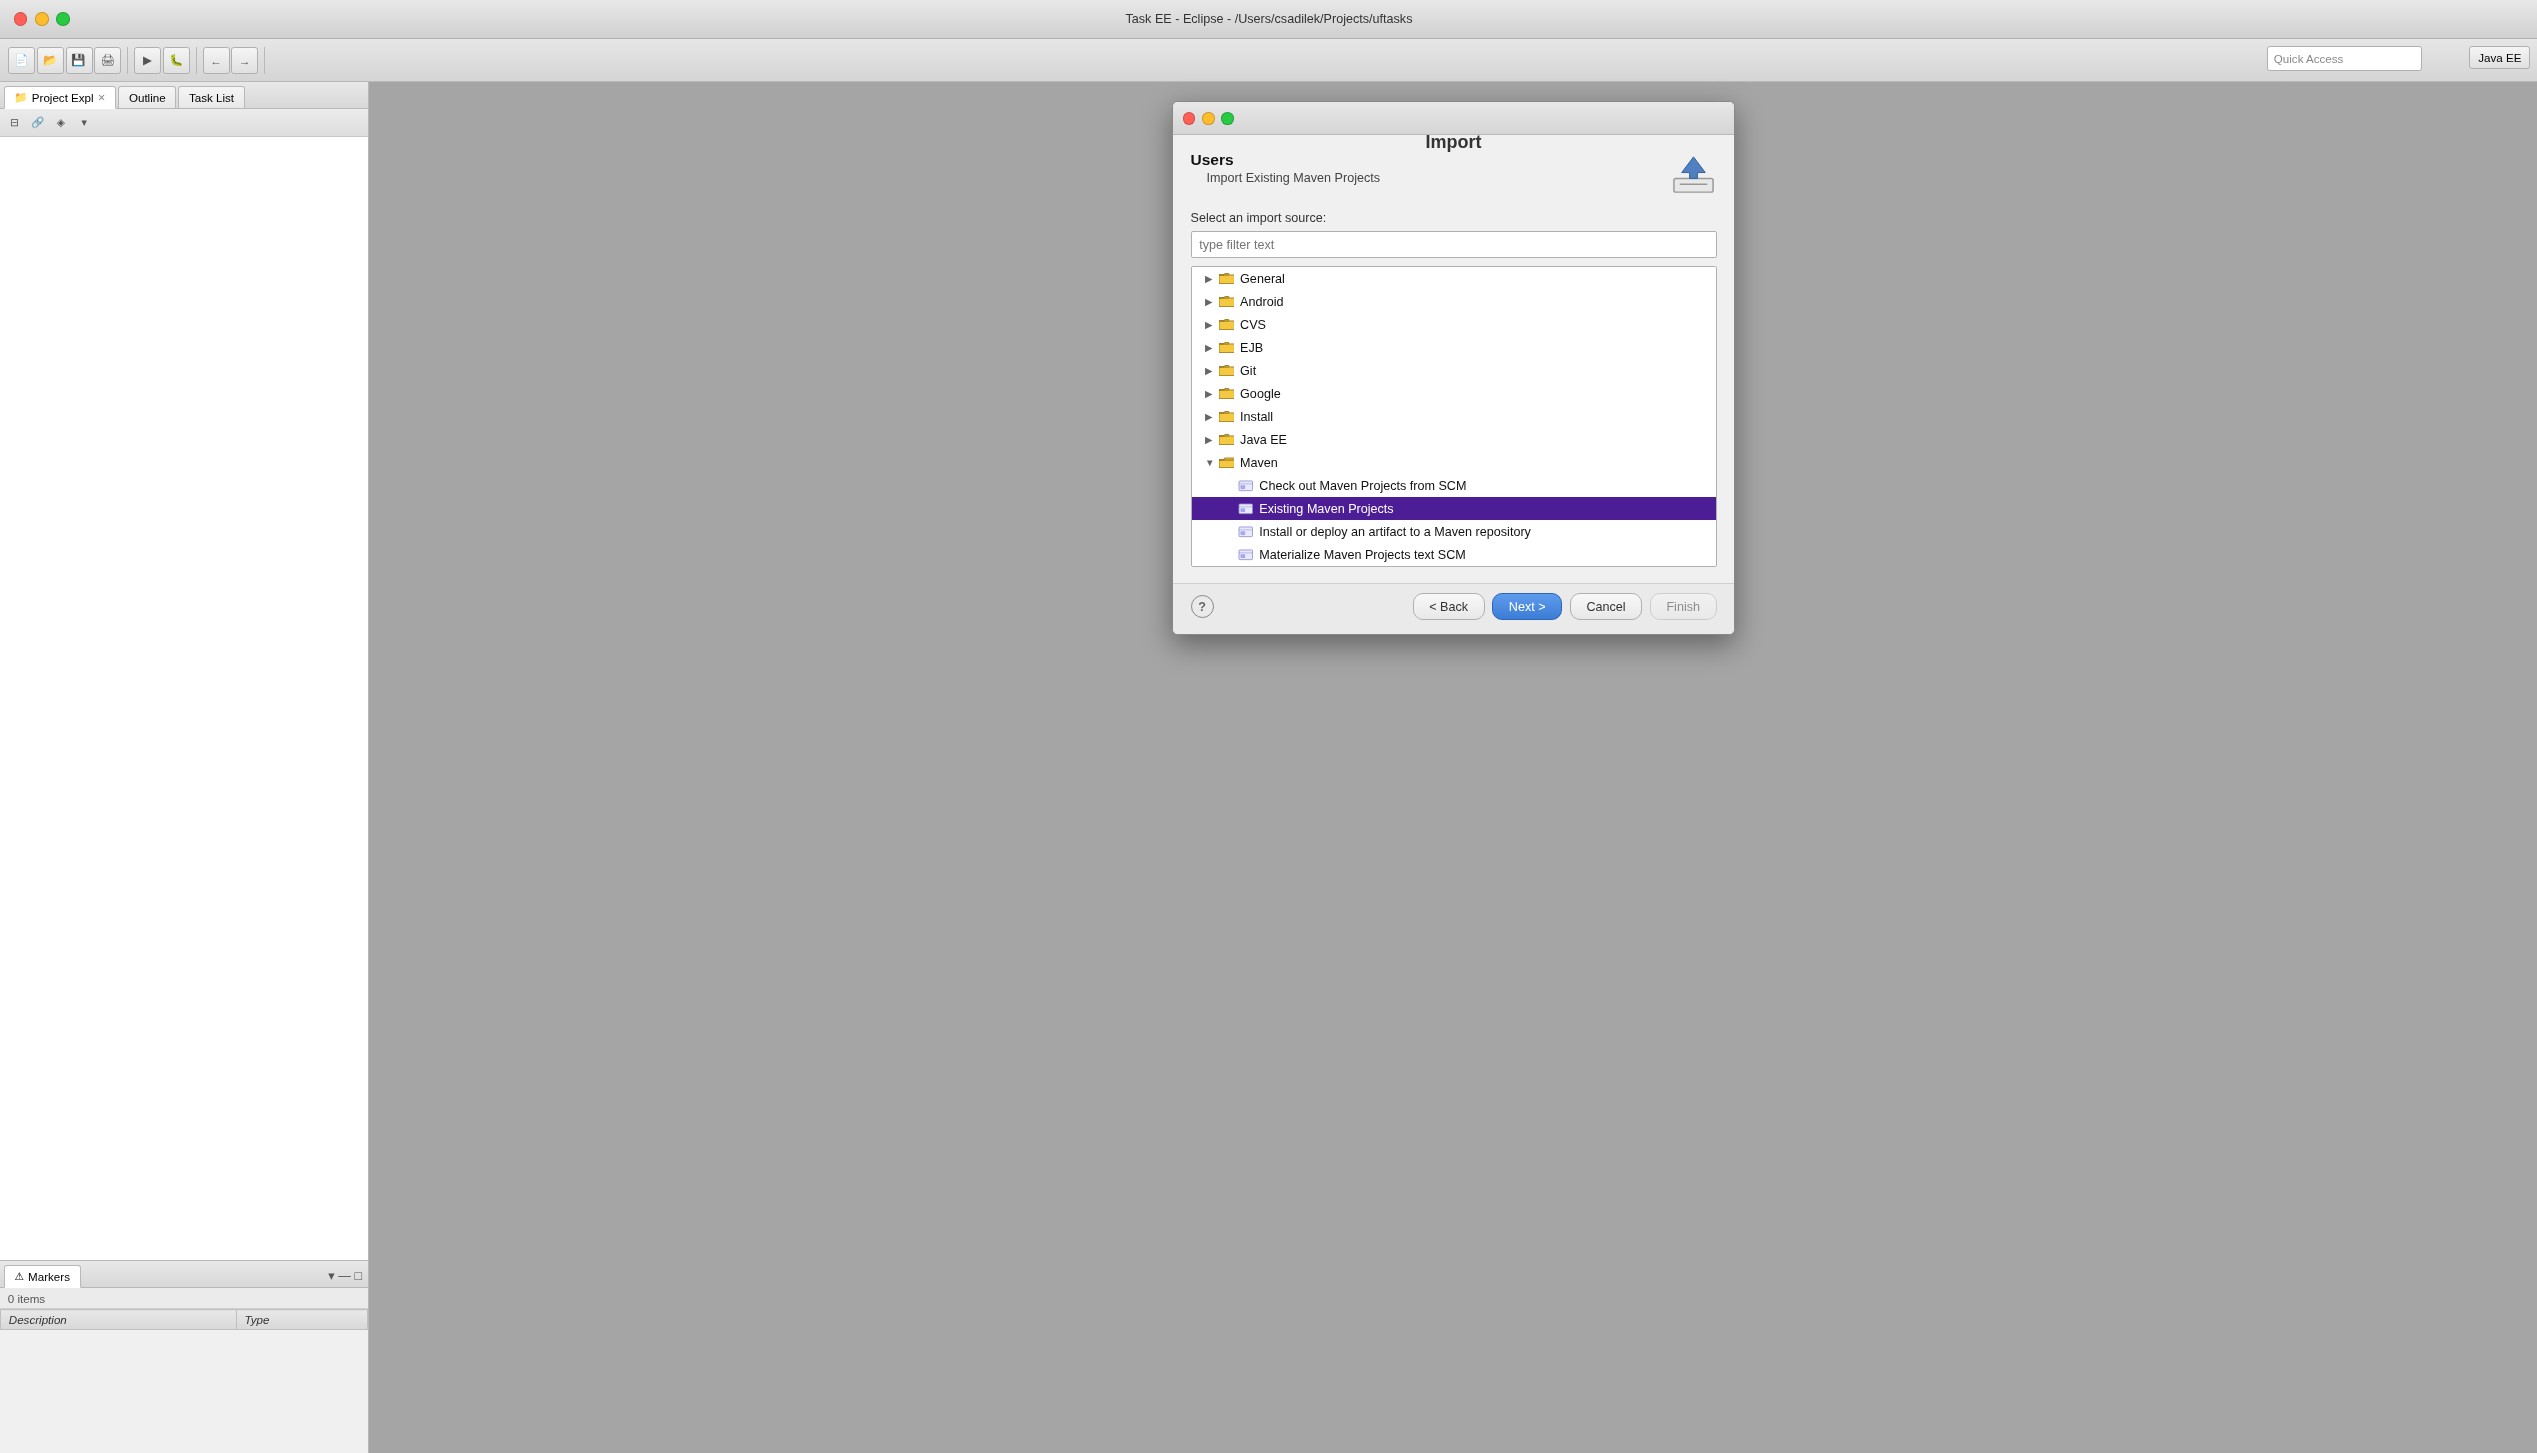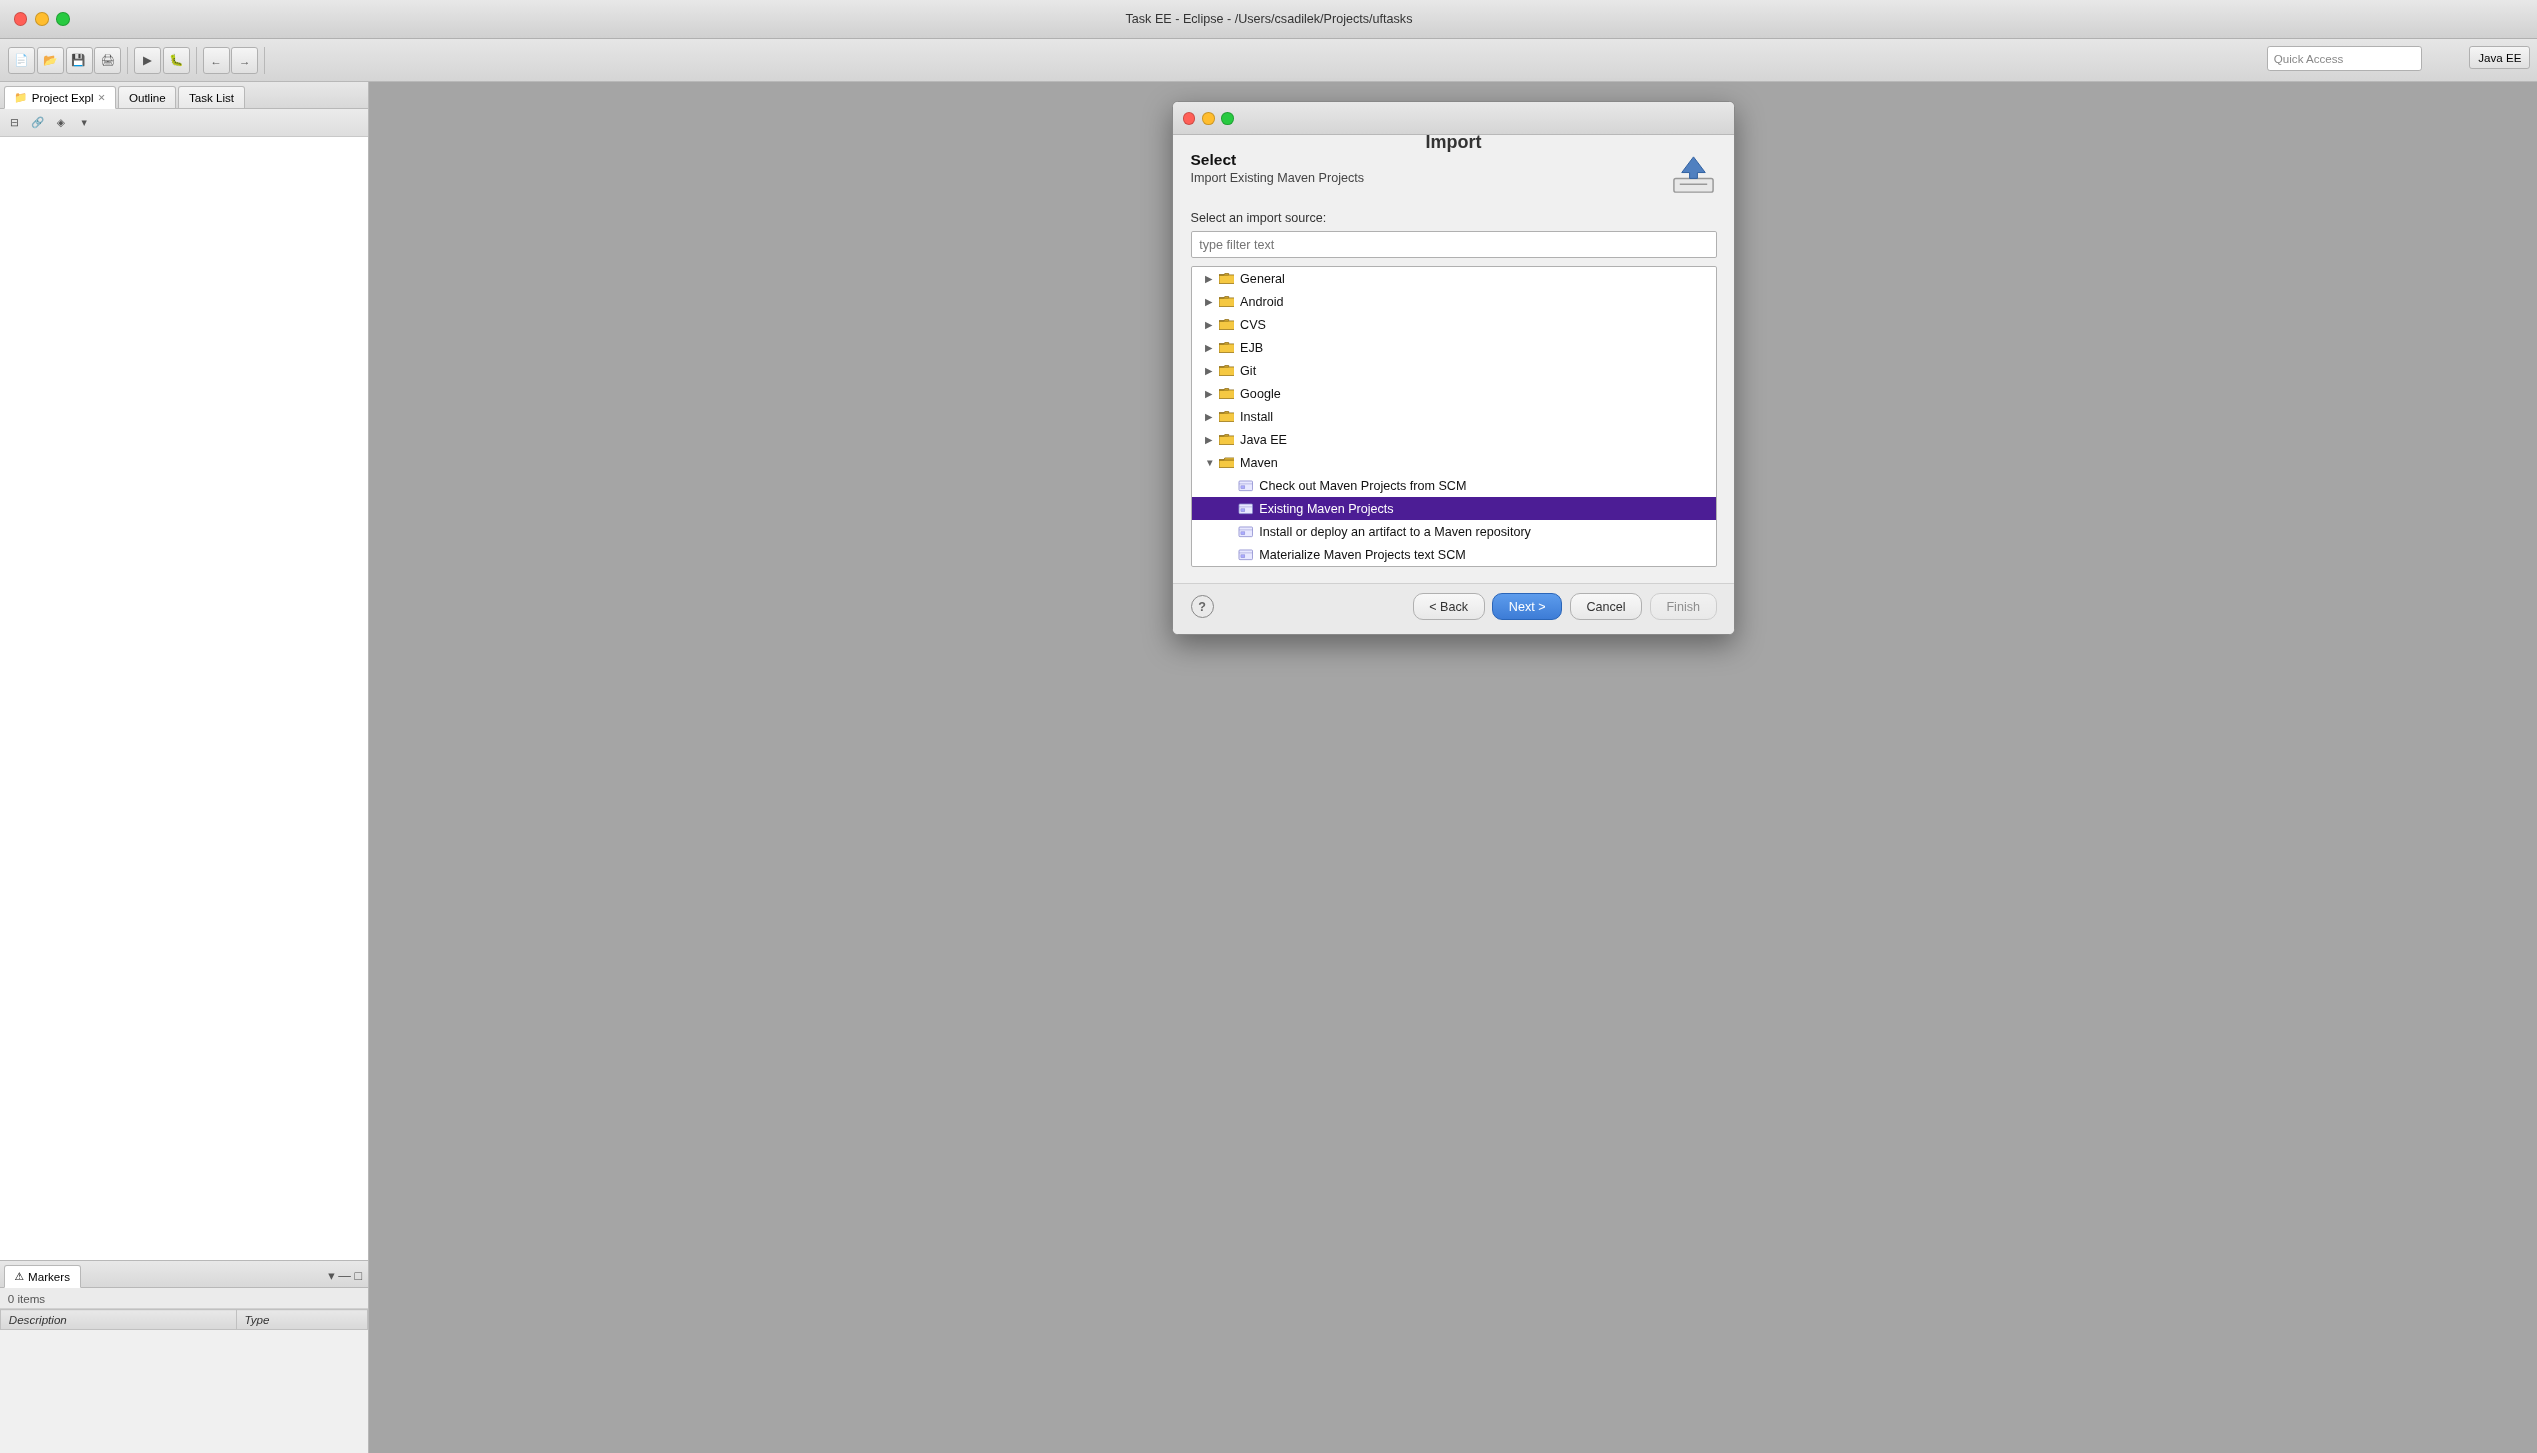--- a/index.html
+++ b/index.html
@@ -266,20 +266,21 @@
     }
     .dialog-header-text h2 {
       font-size: 15.5px;
       font-weight: 600;
       color: #111;
       margin-bottom: 1.9px;
     }
     .dialog-header-text p {
       font-size: 12.6px;
       color: #444;
+      margin-left: 16px;
     }
     .dialog-icon {
       width: 47px;
       height: 47px;
     }
 
     .filter-input {
       width: 100%;
       height: 27px;
       border: 1px solid #B0B0B0;
@@ -514,21 +515,21 @@
             <div class="dialog-tb-btn dialog-tb-close"></div>
             <div class="dialog-tb-btn dialog-tb-min"></div>
             <div class="dialog-tb-btn dialog-tb-max"></div>
           </div>
           <span class="dialog-title">Import</span>
         </div>
 
         <div class="dialog-body">
           <div class="dialog-header">
             <div class="dialog-header-text">
-              <h2>Select</h2>
+              <h2>Users</h2>
               <p>Import Existing Maven Projects</p>
             </div>
             <div class="dialog-icon">
               <svg viewBox="0 0 48 48" width="47" height="47">
                 <rect x="4" y="28" width="40" height="14" rx="2" fill="#E8E8E8" stroke="#999" stroke-width="1.5"></rect>
                 <polygon points="24,6 36,22 28,22 28,28 20,28 20,22 12,22" fill="#5080C0" stroke="#3060A0" stroke-width="1"></polygon>
                 <line x1="10" y1="34" x2="38" y2="34" stroke="#999" stroke-width="1.5"></line>
               </svg>
             </div>
           </div>

